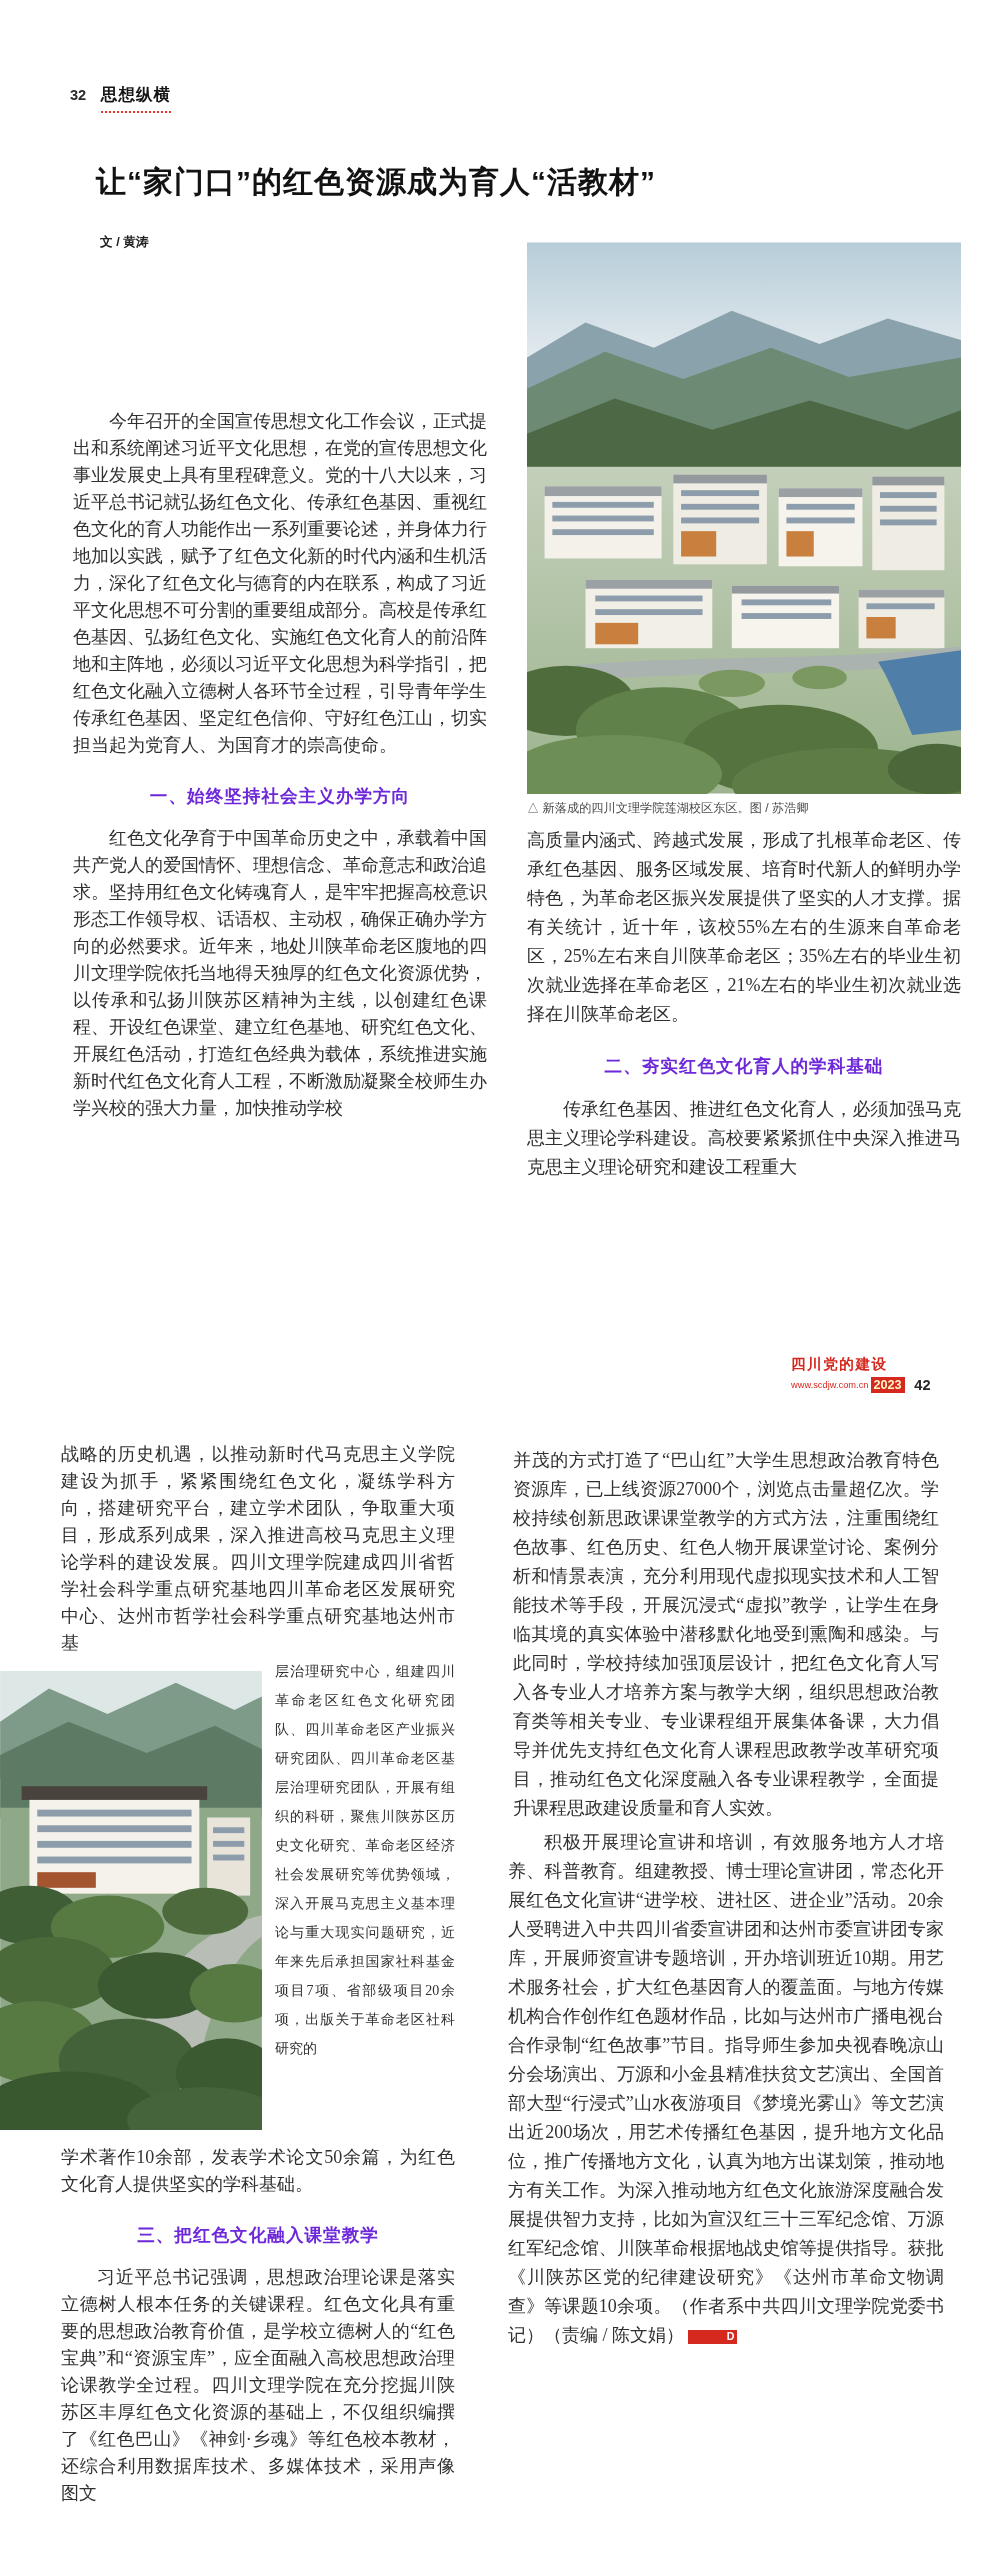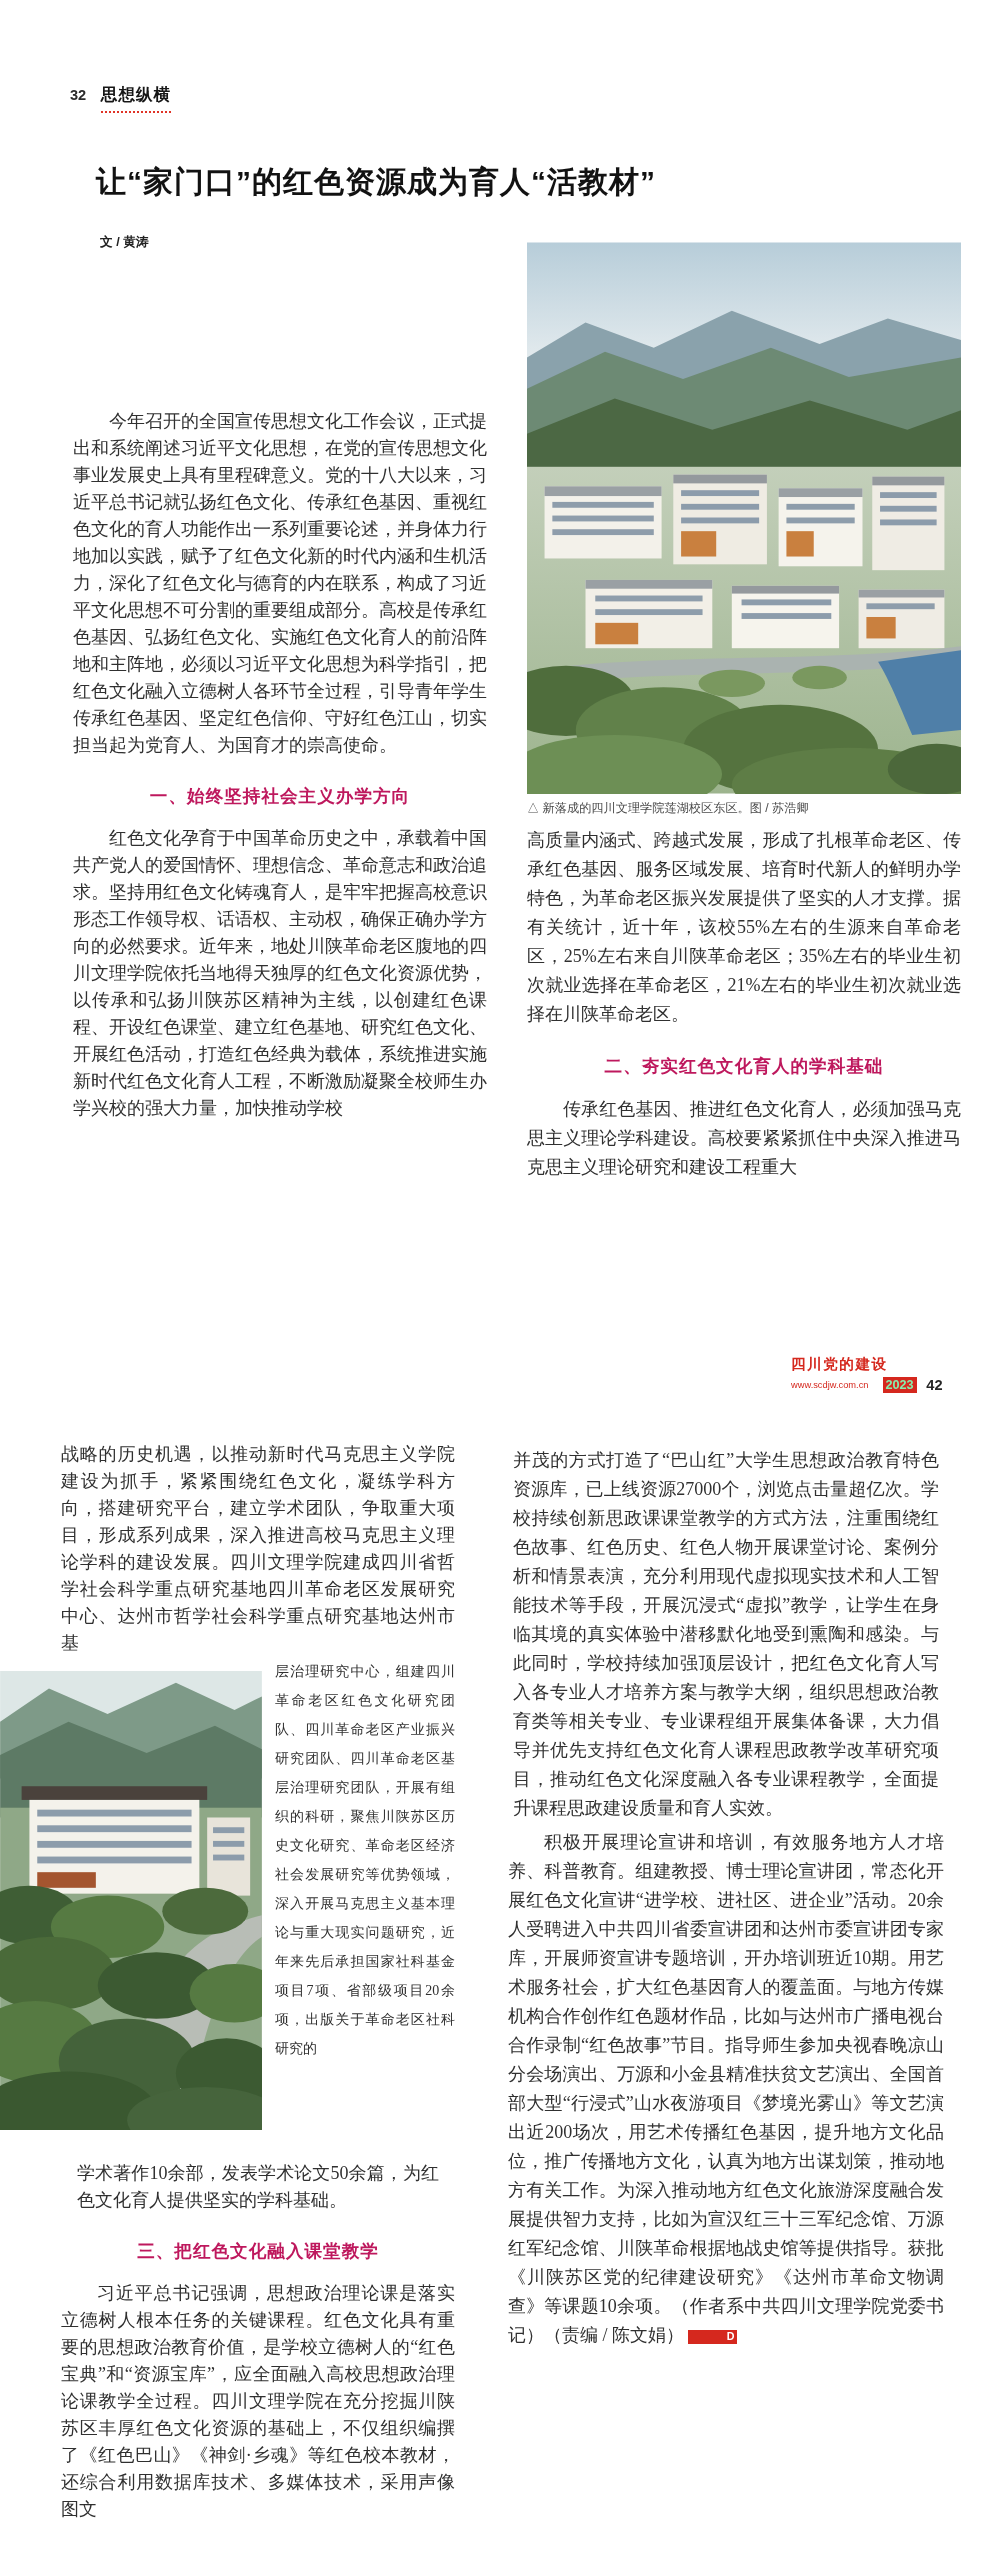--- a/index.html
+++ b/index.html
@@ -12,40 +12,40 @@
   .seclabel{font:700 16.6px "Liberation Sans",sans-serif;color:#161616;
             border-bottom:2px dotted #e03427;padding-bottom:4.9px;letter-spacing:1px;}
   
   .title{left:96px;top:162px;font:900 30px "Liberation Sans",sans-serif;color:#121212;
          letter-spacing:1px;white-space:nowrap;}
   .byline{left:100px;top:234px;font:700 12.7px "Liberation Sans",sans-serif;color:#222;}
   
   .btxt{font-size:18px;line-height:27px;text-align:justify;color:#303030;}
   .lh30{line-height:29px;}
   .indent{text-indent:2em;}
-  .h-sec{font:700 17.6px "Liberation Sans",sans-serif;color:#be185d;text-align:center;
+  .h-sec{font:700 17.6px "Liberation Sans",sans-serif;color:#6d28d9;text-align:center;
          margin:25px 0 16.6px 0;letter-spacing:1px;}
   .col32L{left:73px;top:408px;width:414px;}
   .col32R{left:527px;top:826px;width:434px;}
   .colA33{left:61px;top:1441px;width:394px;}
   .narrow33{left:275px;top:1657px;width:180px;font-size:14px;line-height:29px;}
   .colC33{left:61px;top:2144px;width:394px;}
   .colR33{left:508px;top:1441px;width:436px;}
   
   .photo1{left:527px;top:242px;width:434px;height:552px;overflow:hidden;}
   .photo2{left:0;top:1671px;width:262px;height:459px;overflow:hidden;}
   .caption{left:527px;top:800px;width:434px;font:400 12.2px "Liberation Sans",sans-serif;
            color:#4a4a4a;}
   
   .hdr33{left:791px;top:1355px;width:156px;}
   .jname{color:#d5281e;font:700 14.6px "Liberation Sans",sans-serif;letter-spacing:1.5px;}
   .hdr33row{margin-top:2.9px;display:flex;align-items:center;}
   .jurl{color:#d5281e;font:400 9.3px "Liberation Sans",sans-serif;}
-  .badge2023{background:#d5281e;color:#86efac;font:700 12.7px "Liberation Sans",sans-serif;
-             padding:0 2.9px;margin-left:14px;line-height:16.6px;}
+  .badge2023{background:#d5281e;color:#fef9c3;font:700 12.7px "Liberation Sans",sans-serif;
+             padding:0 2.9px;margin-left:2px;line-height:16.6px;}
   .pn33{font:700 14.6px "Liberation Sans",sans-serif;color:#262626;margin-left:9.8px;}
   .endmark{display:inline-block;background:#d5281e;color:#ffffff;
            font:700 10.7px "Liberation Sans",sans-serif;line-height:13.7px;
            padding:0 2.9px;margin-left:3.9px;vertical-align:1px;}
 </style>
 </head>
 <body>
 
 <div class="abs hdr32">
   <span class="pagenum32">32</span>
@@ -179,21 +179,21 @@
     <ellipse cx="70" cy="450" rx="90" ry="40" fill="#3a5830"></ellipse>
     <ellipse cx="210" cy="460" rx="80" ry="34" fill="#46643c"></ellipse>
   </svg>
 </div>
 
 <div class="abs colA33">
   <p class="btxt" style="margin:0;">战略的历史机遇，以推动新时代马克思主义学院建设为抓手，紧紧围绕红色文化，凝练学科方向，搭建研究平台，建立学术团队，争取重大项目，形成系列成果，深入推进高校马克思主义理论学科的建设发展。四川文理学院建成四川省哲学社会科学重点研究基地四川革命老区发展研究中心、达州市哲学社会科学重点研究基地达州市基</p>
 </div>
 <div class="abs narrow33 btxt">层治理研究中心，组建四川革命老区红色文化研究团队、四川革命老区产业振兴研究团队、四川革命老区基层治理研究团队，开展有组织的科研，聚焦川陕苏区历史文化研究、革命老区经济社会发展研究等优势领域，深入开展马克思主义基本理论与重大现实问题研究，近年来先后承担国家社科基金项目7项、省部级项目20余项，出版关于革命老区社科研究的</div>
 <div class="abs colC33">
-  <p class="btxt" style="margin:16px;">学术著作10余部，发表学术论文50余篇，为红色文化育人提供坚实的学科基础。</p>
+  <p class="btxt" style="margin:0;">学术著作10余部，发表学术论文50余篇，为红色文化育人提供坚实的学科基础。</p>
   <h3 class="h-sec">三、把红色文化融入课堂教学</h3>
   <p class="btxt indent" style="margin:0;">习近平总书记强调，思想政治理论课是落实立德树人根本任务的关键课程。红色文化具有重要的思想政治教育价值，是学校立德树人的“红色宝典”和“资源宝库”，应全面融入高校思想政治理论课教学全过程。四川文理学院在充分挖掘川陕苏区丰厚红色文化资源的基础上，不仅组织编撰了《红色巴山》《神剑·乡魂》等红色校本教材，还综合利用数据库技术、多媒体技术，采用声像图文</p>
 </div>
 
 <div class="abs colR33">
   <p class="btxt lh30" style="margin:5px;">并茂的方式打造了“巴山红”大学生思想政治教育特色资源库，已上线资源27000个，浏览点击量超亿次。学校持续创新思政课课堂教学的方式方法，注重围绕红色故事、红色历史、红色人物开展课堂讨论、案例分析和情景表演，充分利用现代虚拟现实技术和人工智能技术等手段，开展沉浸式“虚拟”教学，让学生在身临其境的真实体验中潜移默化地受到熏陶和感染。与此同时，学校持续加强顶层设计，把红色文化育人写入各专业人才培养方案与教学大纲，组织思想政治教育类等相关专业、专业课程组开展集体备课，大力倡导并优先支持红色文化育人课程思政教学改革研究项目，推动红色文化深度融入各专业课程教学，全面提升课程思政建设质量和育人实效。</p>
   <p class="btxt lh30 indent" style="margin:0;"><span>积极开展理论宣讲和培训，有效服务地方人才培养、科普教育。组建教授、博士理论宣讲团，常态化开展红色文化宣讲“进学校、进社区、进企业”活动。20余人受聘进入中共四川省委宣讲团和达州市委宣讲团专家库，开展师资宣讲专题培训，开办培训班近10期。用艺术服务社会，扩大红色基因育人的覆盖面。与地方传媒机构合作创作红色题材作品，比如与达州市广播电视台合作录制“红色故事”节目。指导师生参加央视春晚凉山分会场演出、万源和小金县精准扶贫文艺演出、全国首部大型“行浸式”山水夜游项目《梦境光雾山》等文艺演出近200场次，用艺术传播红色基因，提升地方文化品位，推广传播地方文化，认真为地方出谋划策，推动地方有关工作。为深入推动地方红色文化旅游深度融合发展提供智力支持，比如为宣汉红三十三军纪念馆、万源红军纪念馆、川陕革命根据地战史馆等提供指导。获批《川陕苏区党的纪律建设研究》《达州市革命文物调查》等课题10余项。（作者系中共四川文理学院党委书记）（责编 / 陈文娟）</span><span class="endmark">D</span></p>
 </div>
 
 

